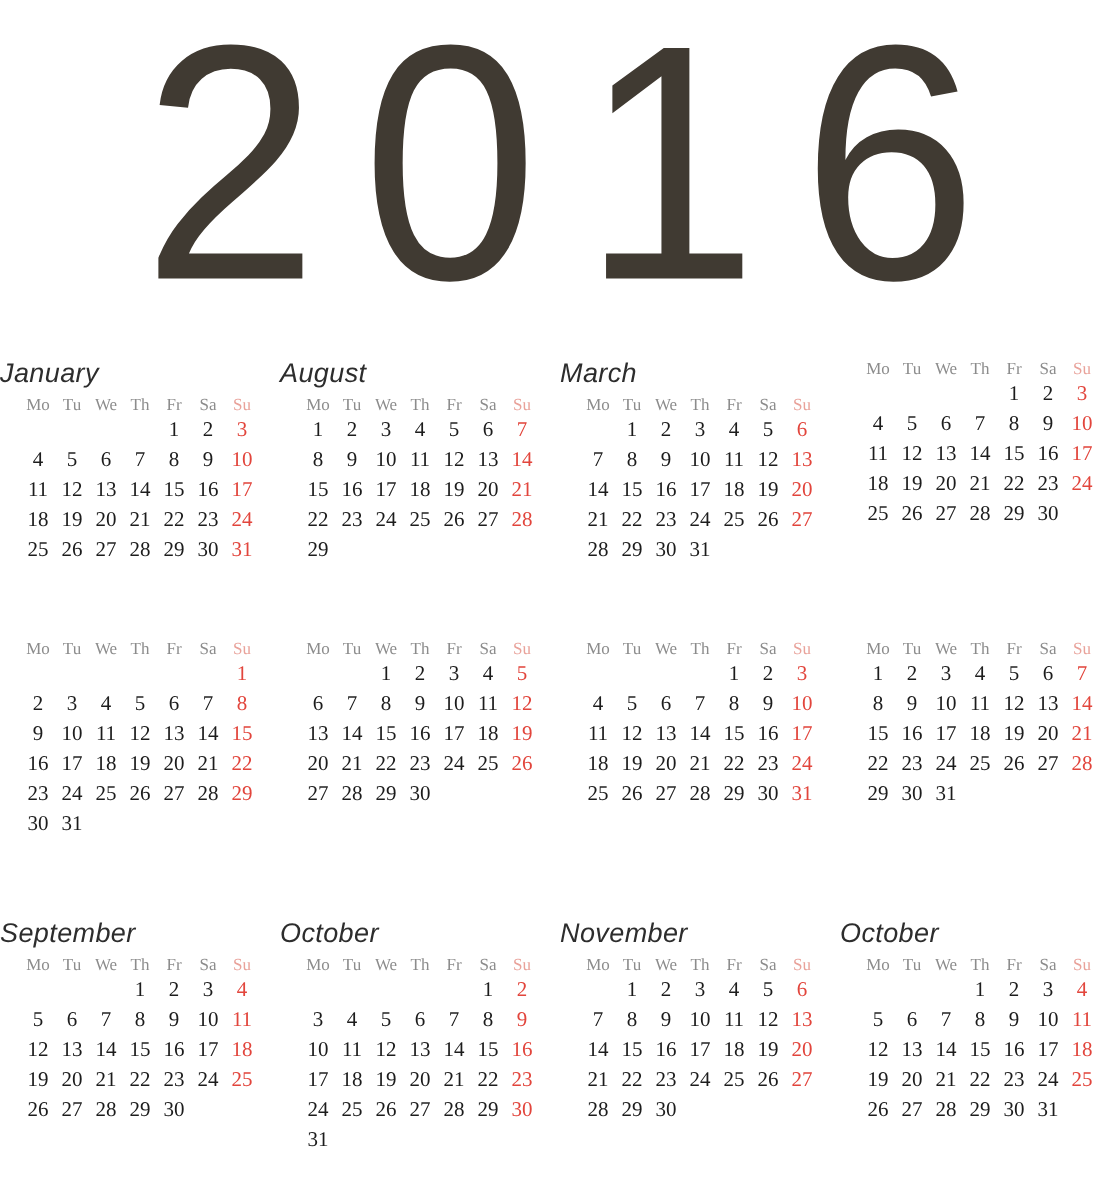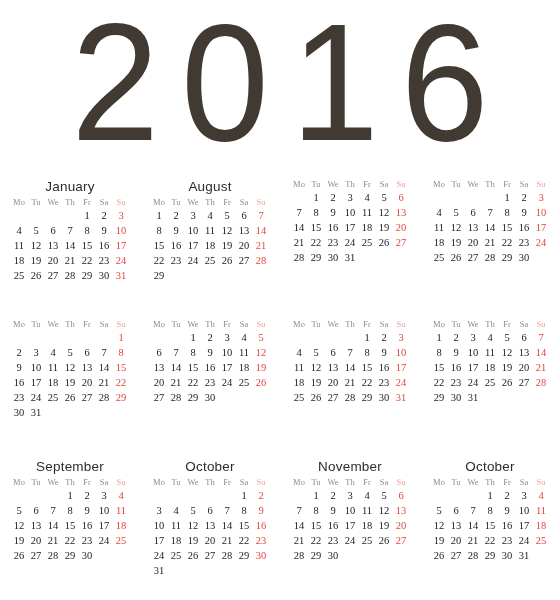--- a/index.html
+++ b/index.html
@@ -60,28 +60,28 @@
   }
 
   .month-block {
     position: relative;
     width: 140px;
     box-sizing: border-box;
     padding: 0;
   }
 
   .month-title {
-    text-align: center;
     font-family: "Liberation Sans", sans-serif;
     font-size: 13.5px;
     font-weight: 400;
     color: #2d2d2d;
     height: 18px;
     line-height: 18px;
     letter-spacing: 0.2px;
+    font-style: italic;
   }
 
   .weekday-row,
   .date-row {
     display: grid;
     grid-template-columns: repeat(7, 17px);
     justify-content: center;
     column-gap: 0;
   }
 
@@ -231,20 +231,21 @@
           <div class="date-cell">29</div>
           <div class="date-cell empty"></div>
           <div class="date-cell empty"></div>
           <div class="date-cell empty"></div>
           <div class="date-cell empty"></div>
           <div class="date-cell empty"></div>
           <div class="date-cell sunday empty"></div>
         </div>
       </div>
       <div class="month-block">
+        <div class="month-title">March</div>
         <div class="weekday-row">
           <div class="weekday-cell">Mo</div>
           <div class="weekday-cell">Tu</div>
           <div class="weekday-cell">We</div>
           <div class="weekday-cell">Th</div>
           <div class="weekday-cell">Fr</div>
           <div class="weekday-cell">Sa</div>
           <div class="weekday-cell sunday">Su</div>
         </div>
         <div class="date-row">

